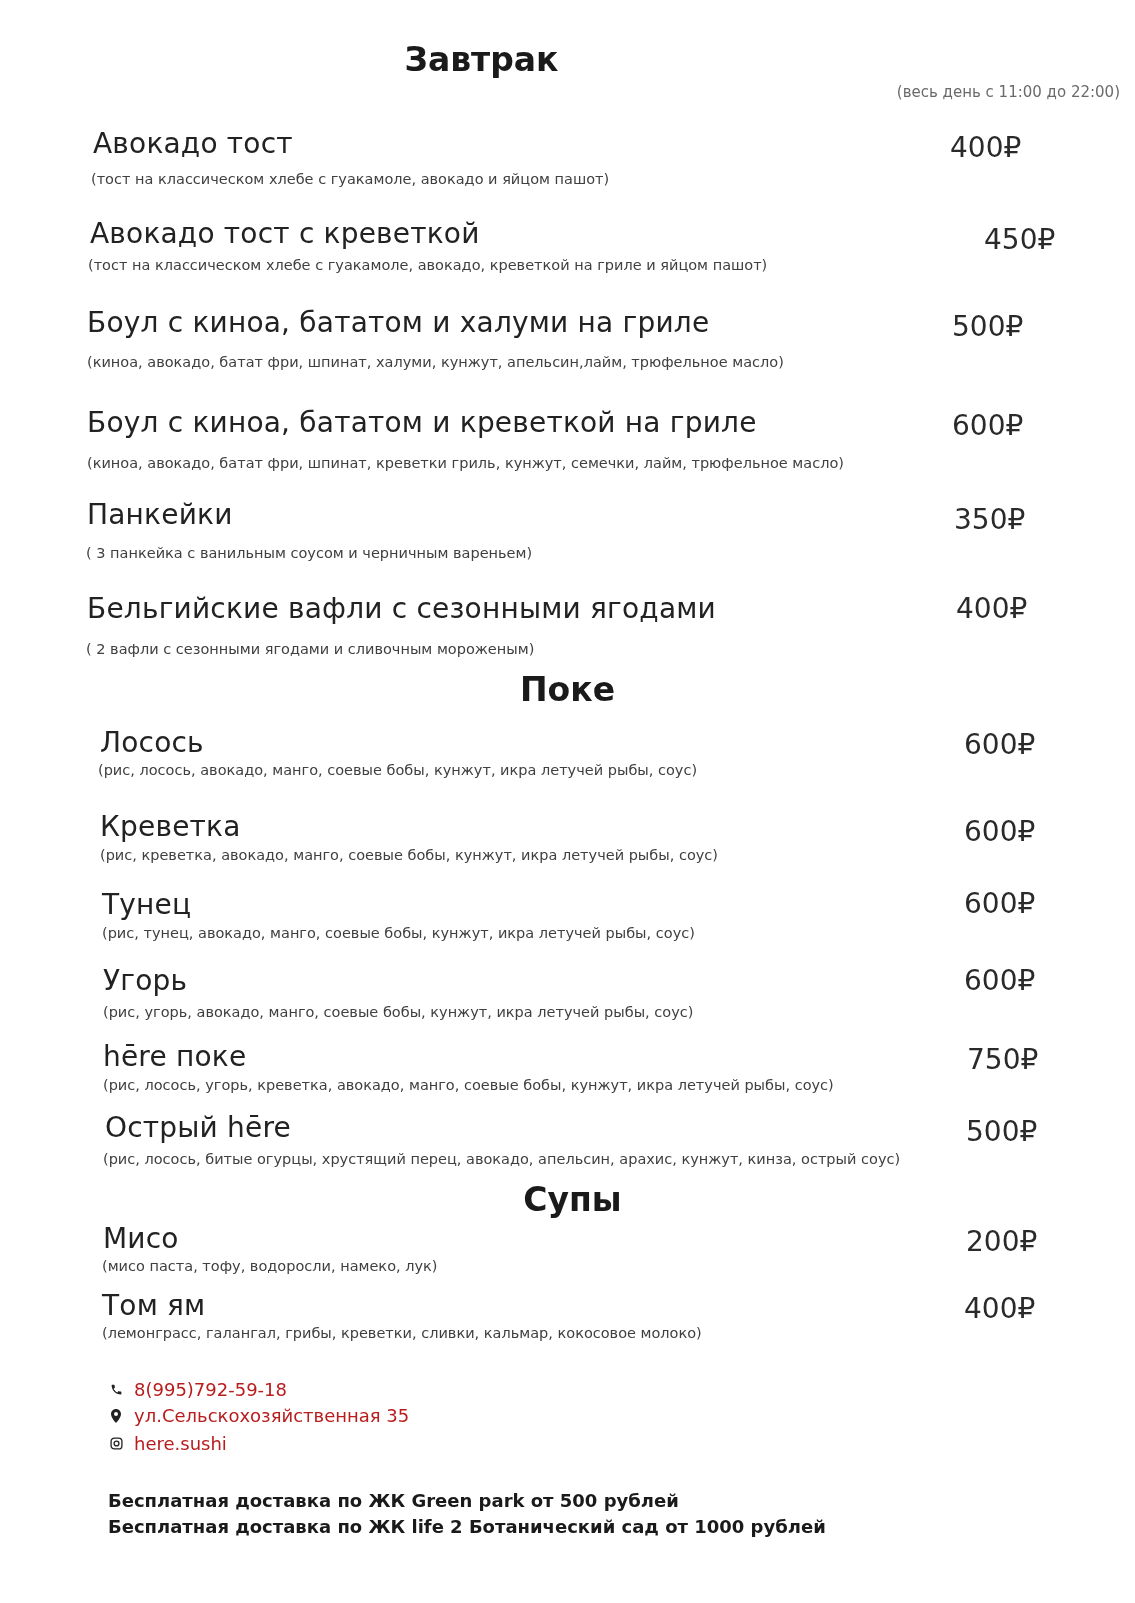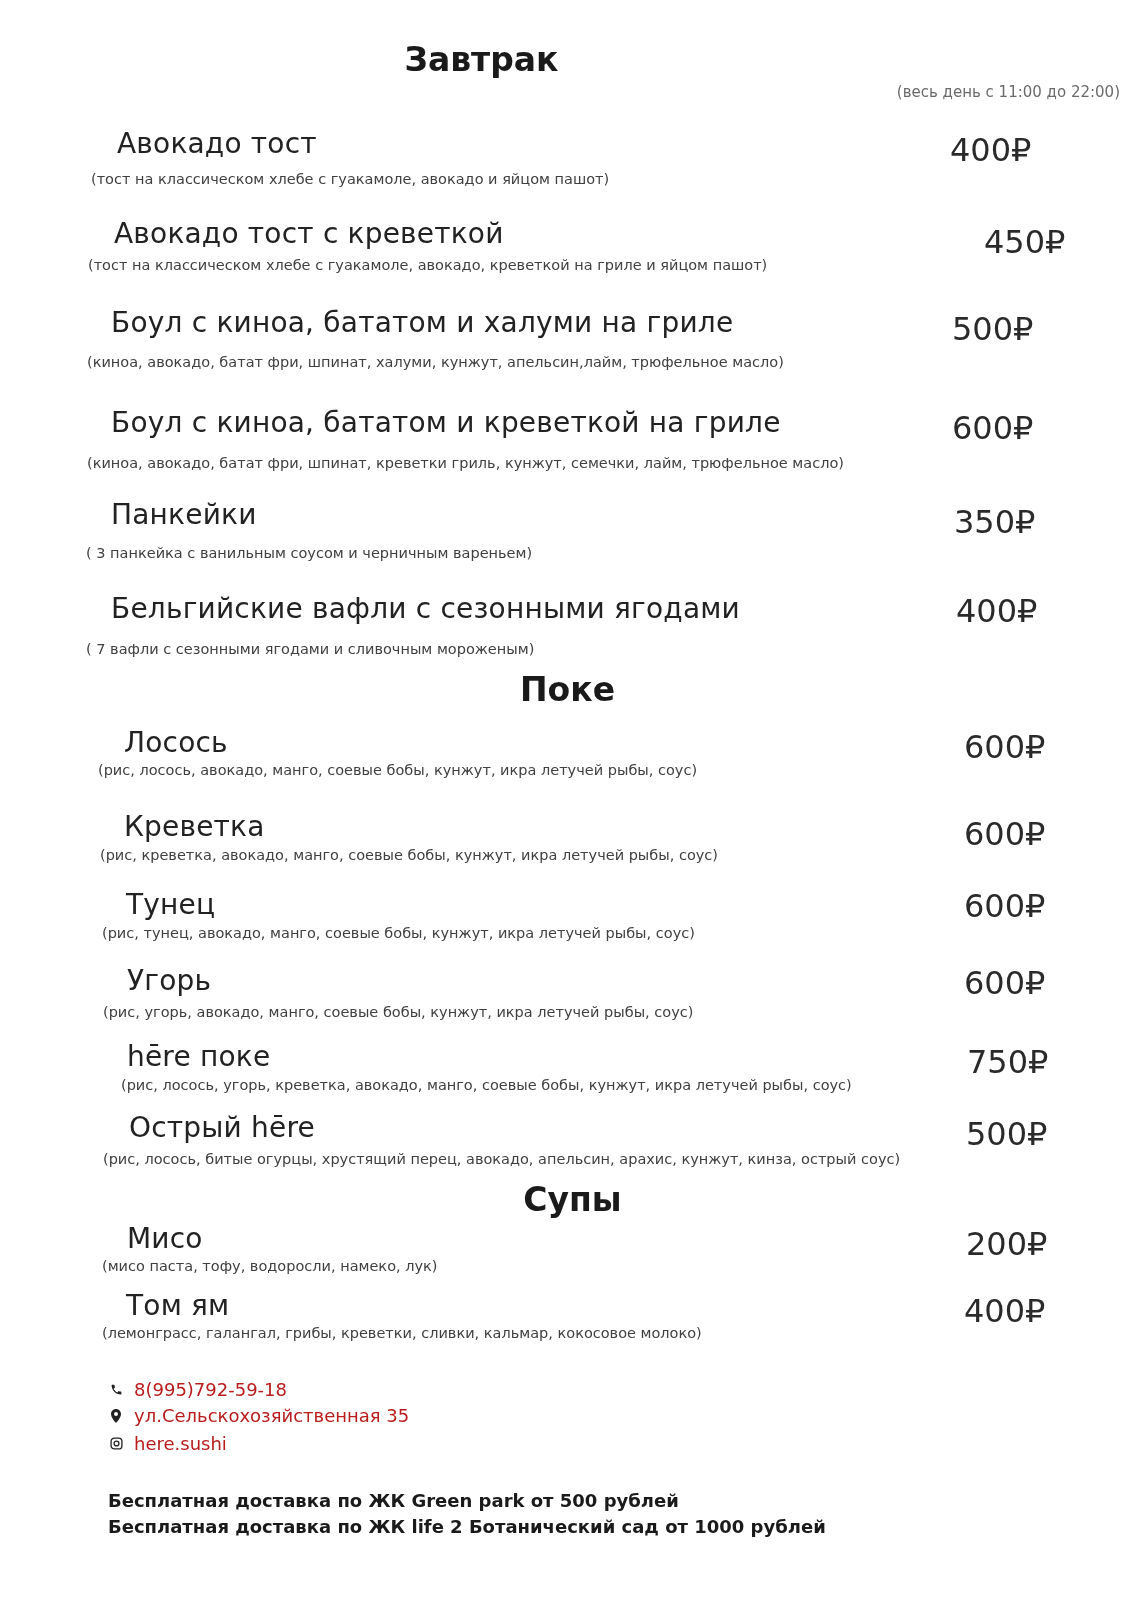--- a/index.html
+++ b/index.html
@@ -1,23 +1,23 @@
 <!DOCTYPE html>
 <html><head>
   <meta charset="utf-8">
   <style>
     html, body { margin: 0; padding: 0; background: #ffffff; }
     body { width: 1135px; height: 1603px; position: relative; overflow: hidden;
            font-family: "DejaVu Sans", sans-serif; color: #222; }
     .abs { position: absolute; white-space: nowrap; }
     .title { font-weight: bold; font-size: 33px; color: #1a1a1a; }
     .subtitle { font-size: 15px; color: #6a6a6a; }
-    .name { font-size: 28px; font-weight: normal; color: #222; letter-spacing: 0.2px; margin-left: 24px; }
+    .name { font-size: 28px; font-weight: normal; color: #222; letter-spacing: 0.2px; }
     .desc { font-size: 14.5px; color: #404040; }
-    .price { font-size: 32px; color: #2a2a2a; }
+    .price { font-size: 28px; color: #2a2a2a; }
     .contact { font-size: 18px; color: #b91c1c; display: flex; align-items: center; }
     .contact .ic { width: 16px; height: 16px; margin-right: 10px; display: inline-flex; align-items: center; justify-content: center; }
     .promo { font-size: 18px; font-weight: bold; color: #1a1a1a; }
   </style>
 </head>
 <body>
 
 <div class="abs title" style="left:0;width:963px;text-align:center;top:40px;">Завтрак</div>
 <div class="abs subtitle" style="left:0;width:1120px;text-align:right;top:83px;">(весь день с 11:00 до 22:00)</div>
 
@@ -35,21 +35,21 @@
 
 <div class="abs name" style="left:87px;top:406px;">Боул с киноа, бататом и креветкой на гриле</div>
 <div class="abs desc" style="left:87px;top:455px;">(киноа, авокадо, батат фри, шпинат, креветки гриль, кунжут, семечки, лайм, трюфельное масло)</div>
 <div class="abs price" style="left:952px;top:409px;">600₽</div>
 
 <div class="abs name" style="left:87px;top:498px;">Панкейки</div>
 <div class="abs desc" style="left:86px;top:545px;">( 3 панкейка с ванильным соусом и черничным вареньем)</div>
 <div class="abs price" style="left:954px;top:503px;">350₽</div>
 
 <div class="abs name" style="left:87px;top:592px;">Бельгийские вафли с сезонными ягодами</div>
-<div class="abs desc" style="left:86px;top:641px;">( 7 вафли с сезонными ягодами и сливочным мороженым)</div>
+<div class="abs desc" style="left:86px;top:641px;">( 2 вафли с сезонными ягодами и сливочным мороженым)</div>
 <div class="abs price" style="left:956px;top:592px;">400₽</div>
 
 <div class="abs title" style="left:0;width:1135px;text-align:center;top:670px;">Поке</div>
 
 <div class="abs name" style="left:100px;top:726px;">Лосось</div>
 <div class="abs desc" style="left:98px;top:762px;">(рис, лосось, авокадо, манго, соевые бобы, кунжут, икра летучей рыбы, соус)</div>
 <div class="abs price" style="left:964px;top:728px;">600₽</div>
 
 <div class="abs name" style="left:100px;top:810px;">Креветка</div>
 <div class="abs desc" style="left:100px;top:847px;">(рис, креветка, авокадо, манго, соевые бобы, кунжут, икра летучей рыбы, соус)</div>
@@ -57,21 +57,21 @@
 
 <div class="abs name" style="left:102px;top:888px;">Тунец</div>
 <div class="abs desc" style="left:102px;top:925px;">(рис, тунец, авокадо, манго, соевые бобы, кунжут, икра летучей рыбы, соус)</div>
 <div class="abs price" style="left:964px;top:887px;">600₽</div>
 
 <div class="abs name" style="left:103px;top:964px;">Угорь</div>
 <div class="abs desc" style="left:103px;top:1004px;">(рис, угорь, авокадо, манго, соевые бобы, кунжут, икра летучей рыбы, соус)</div>
 <div class="abs price" style="left:964px;top:964px;">600₽</div>
 
 <div class="abs name" style="left:103px;top:1040px;">hēre поке</div>
-<div class="abs desc" style="left:121px;top:1077px;">(рис, лосось, угорь, креветка, авокадо, манго, соевые бобы, кунжут, икра летучей рыбы, соус)</div>
+<div class="abs desc" style="left:103px;top:1077px;">(рис, лосось, угорь, креветка, авокадо, манго, соевые бобы, кунжут, икра летучей рыбы, соус)</div>
 <div class="abs price" style="left:967px;top:1043px;">750₽</div>
 
 <div class="abs name" style="left:105px;top:1111px;">Острый hēre</div>
 <div class="abs desc" style="left:103px;top:1151px;">(рис, лосось, битые огурцы, хрустящий перец, авокадо, апельсин, арахис, кунжут, кинза, острый соус)</div>
 <div class="abs price" style="left:966px;top:1115px;">500₽</div>
 
 <div class="abs title" style="left:0;width:1145px;text-align:center;top:1180px;">Супы</div>
 
 <div class="abs name" style="left:103px;top:1222px;">Мисо</div>
 <div class="abs desc" style="left:102px;top:1258px;">(мисо паста, тофу, водоросли, намеко, лук)</div>

